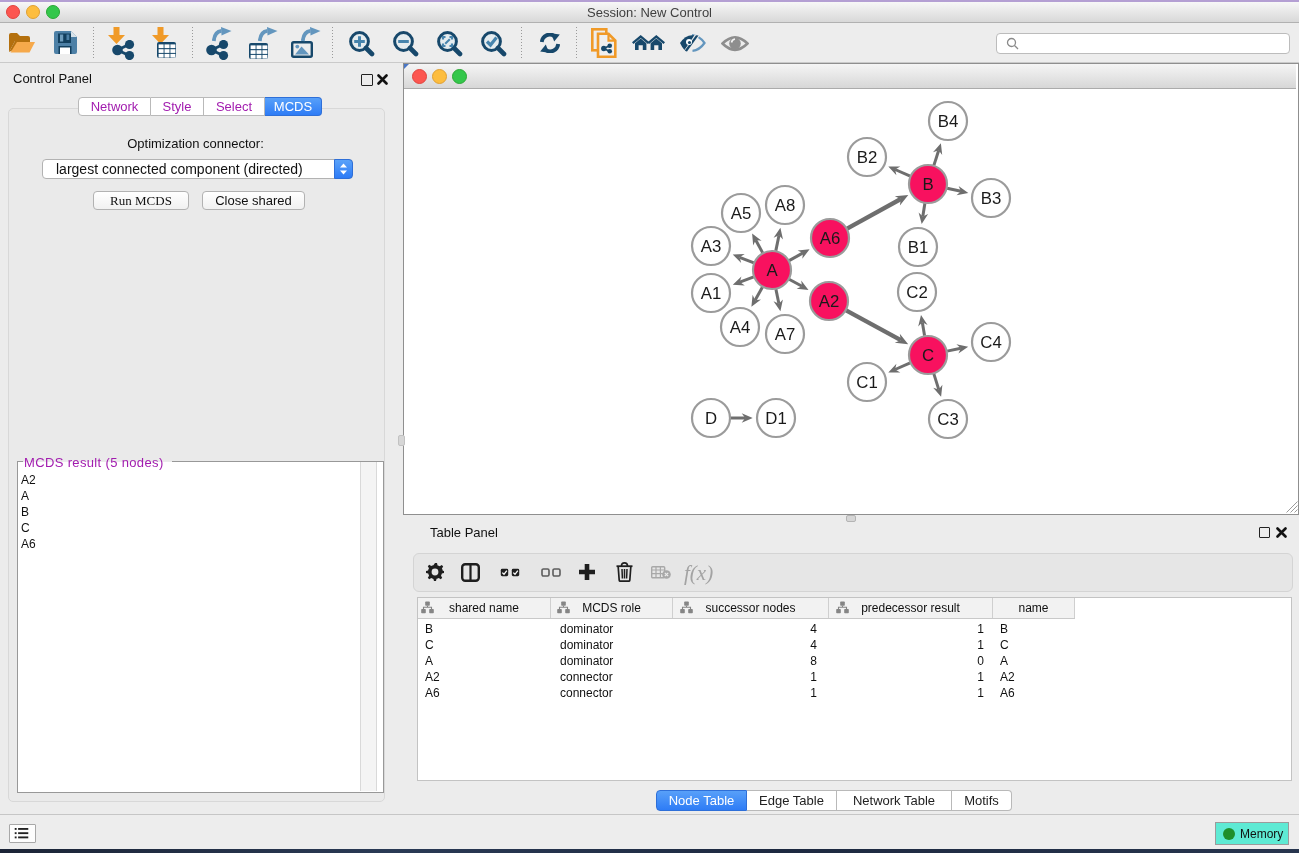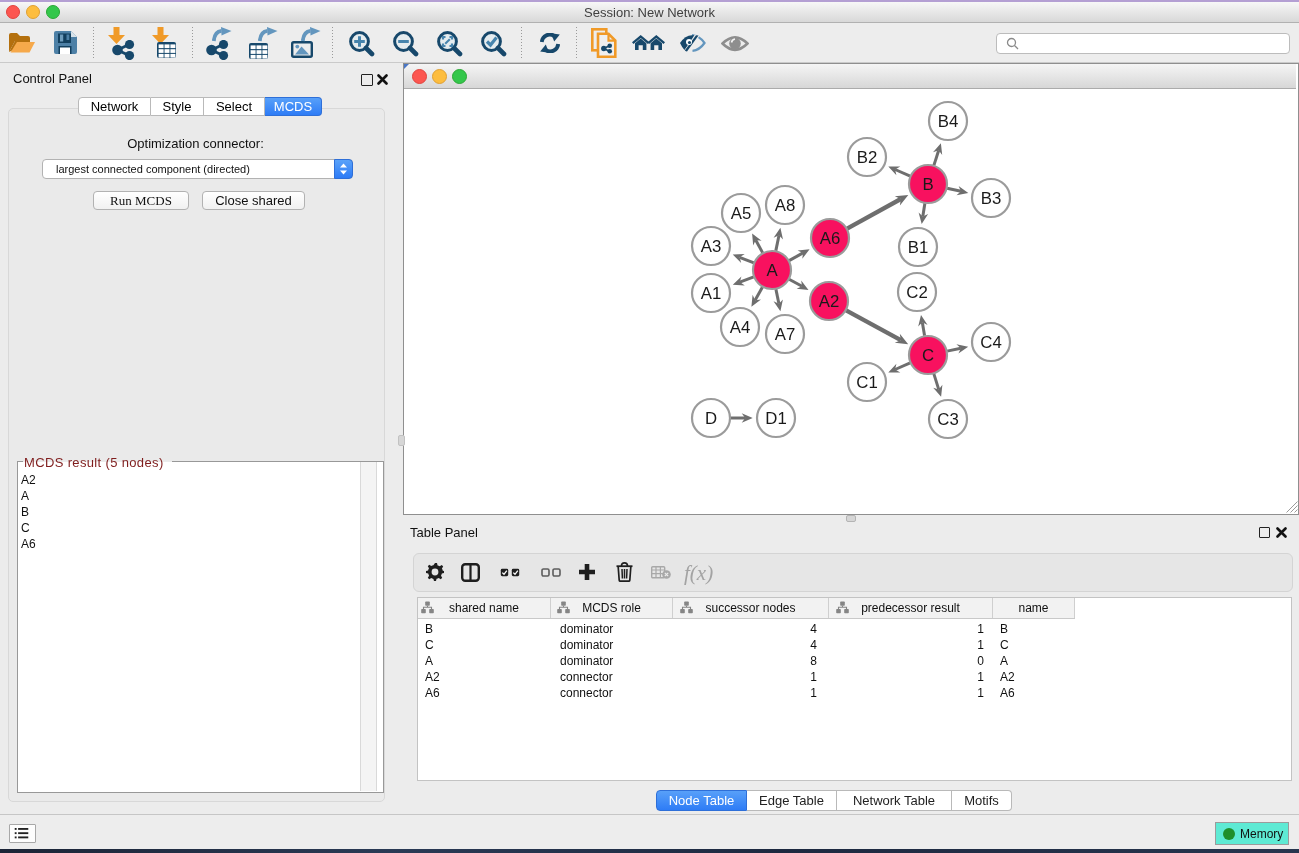--- a/index.html
+++ b/index.html
@@ -9,59 +9,59 @@
 #titlebar{left:0;top:2px;width:1299px;height:20px;background:linear-gradient(#f7f7f7,#d8d8d8);border-bottom:1px solid #b1b1b1;}
 .tl{border-radius:50%;width:12px;height:12px;top:5px;}
 #title{left:0;top:5px;width:1299px;text-align:center;font-size:13px;color:#404040;}
 #toolbar{left:0;top:23px;width:1299px;height:39px;background:#ededed;border-bottom:1px solid #cacaca;}
 .sep{top:27px;height:31px;width:1px;background-image:repeating-linear-gradient(#9a9a9a 0 1px,transparent 1px 3px);}
 #search{left:996px;top:33px;width:292px;height:19px;background:#fff;border:1px solid #bcbcbc;border-radius:4px;}
 
 #cp-title{left:13px;top:71px;font-size:13px;color:#111;}
 #cp-sub{left:8px;top:108px;width:375px;height:692px;border:1px solid #d8d8d8;border-radius:5px;background:#eaeaea;}
 .tabrow{display:flex;}
-.tab{height:17px;line-height:17px;text-align:center;font-size:13px;color:#000000;background:#fff;border:1px solid #b9b9b9;border-left:none;}
+.tab{height:17px;line-height:17px;text-align:center;font-size:13px;color:#a21caf;background:#fff;border:1px solid #b9b9b9;border-left:none;}
 .tab.first{border-left:1px solid #b9b9b9;border-radius:4px 0 0 4px;}
 .tab.last{border-radius:0 4px 4px 0;}
 .tab.sel{background:linear-gradient(#58a0f9,#2e7cf6);color:#fff;border-color:#2e6fd8;}
 #optlabel{left:8px;top:136px;width:375px;text-align:center;font-size:13px;color:#111;}
-#combo{left:42px;top:159px;width:296px;height:18px;background:#fff;border:1px solid #b2b2b2;border-radius:4px;font-size:11px;color:#111;line-height:18px;padding-left:13px;}
+#combo{left:42px;top:159px;width:296px;height:18px;background:#fff;border:1px solid #b2b2b2;border-radius:4px;font-size:14px;color:#111;line-height:18px;padding-left:13px;}
 #combo-btn{right:-1px;top:-1px;width:17px;height:18px;background:linear-gradient(#5aa2f9,#2d7bf6);border:1px solid #2e6fd8;border-radius:0 4px 4px 0;}
 .btn{height:17px;line-height:17px;text-align:center;font-size:13px;color:#111;background:linear-gradient(#ffffff,#f1f1f1);border:1px solid #b2b2b2;border-radius:4px;}
 #fieldset{left:17px;top:461px;width:365px;height:330px;background:#fff;border:1px solid #989898;}
-#legend{left:24px;top:455px;font-size:13px;color:#7f1d1d;letter-spacing:0.35px;}
+#legend{left:24px;top:455px;font-size:13px;color:#a21caf;letter-spacing:0.35px;}
 #mcds-list{left:21px;top:472px;font-size:12px;color:#111;line-height:16px;}
 #vscroll{left:360px;top:462px;width:15px;height:329px;background:#f4f4f4;border-left:1px solid #d9d9d9;border-right:1px solid #d9d9d9;}
 
 #netwin{left:403px;top:63px;width:894px;height:450px;border:1px solid #8f8f8f;background:#fff;}
 #net-titlebar{left:0;top:0;width:892px;height:24px;background:linear-gradient(#f5f5f5,#d7d7d7);border-bottom:1px solid #ababab;}
 .tl2{border-radius:50%;width:13px;height:13px;top:5px;}
 #net-title{left:0;top:5px;width:892px;text-align:center;font-size:13px;color:#222;}
 
-#tp-title{left:410px;top:525px;font-size:13px;color:#111;}
+#tp-title{left:430px;top:525px;font-size:13px;color:#111;}
 #tp-toolbar{left:413px;top:553px;width:878px;height:37px;background:#e6e6e6;border:1px solid #d4d4d4;border-radius:6px;}
 #tablebox{left:417px;top:597px;width:873px;height:182px;background:#fff;border:1px solid #c3c3c3;}
 .hcell{top:0;height:20px;background:#f2f2f2;border-right:1px solid #cfcfcf;font-size:12px;color:#111;text-align:center;line-height:20px;}
 .rowtext{font-size:12px;color:#111;height:16px;line-height:16px;}
 #bottabs{left:656px;top:790px;}
 .btab{height:19px;line-height:19px;text-align:center;font-size:13px;color:#222;background:#fff;border:1px solid #b9b9b9;border-left:none;}
 
 #statusbar{left:0;top:814px;width:1299px;height:35px;background:#ededed;border-top:1px solid #c6c6c6;}
 #bottomstrip{left:0;top:849px;width:1299px;height:4px;background:linear-gradient(90deg,#1b2436,#2a3a55 30%,#1d2940 60%,#27354e);}
 #membtn{left:1215px;top:822px;width:72px;height:21px;background:#5eead4;border:1px solid #9b9b9b;font-size:12px;color:#111;}
 #listbtn{left:9px;top:824px;width:25px;height:17px;background:#fdfdfd;border:1px solid #a8a8a8;border-radius:1px;}
 </style>
 </head>
 <body>
 <div class="abs" id="topline"></div>
 <div class="abs" id="titlebar"></div>
 <div class="abs tl" style="left:6px;background:#fc5650;border:1px solid #e0443e;"></div>
 <div class="abs tl" style="left:26px;background:#fdbd3e;border:1px solid #e0a033;"></div>
 <div class="abs tl" style="left:46px;background:#34c74b;border:1px solid #2aa835;"></div>
-<div class="abs" id="title">Session: New Network</div>
+<div class="abs" id="title">Session: New Control</div>
 <div class="abs" id="toolbar"></div>
 <div class="abs sep" style="left:93px;"></div>
 <div class="abs sep" style="left:192px;"></div>
 <div class="abs sep" style="left:332px;"></div>
 <div class="abs sep" style="left:521px;"></div>
 <div class="abs sep" style="left:576px;"></div>
 <div class="abs" id="search"></div>
 <svg class="abs" style="left:1006px;top:37px;" width="14" height="14" viewBox="0 0 14 14">
     <circle cx="5.5" cy="5.5" r="4" fill="none" stroke="#8a8a8a" stroke-width="1.3"></circle>
     <line x1="8.5" y1="8.5" x2="12" y2="12" stroke="#8a8a8a" stroke-width="1.3"></line>

